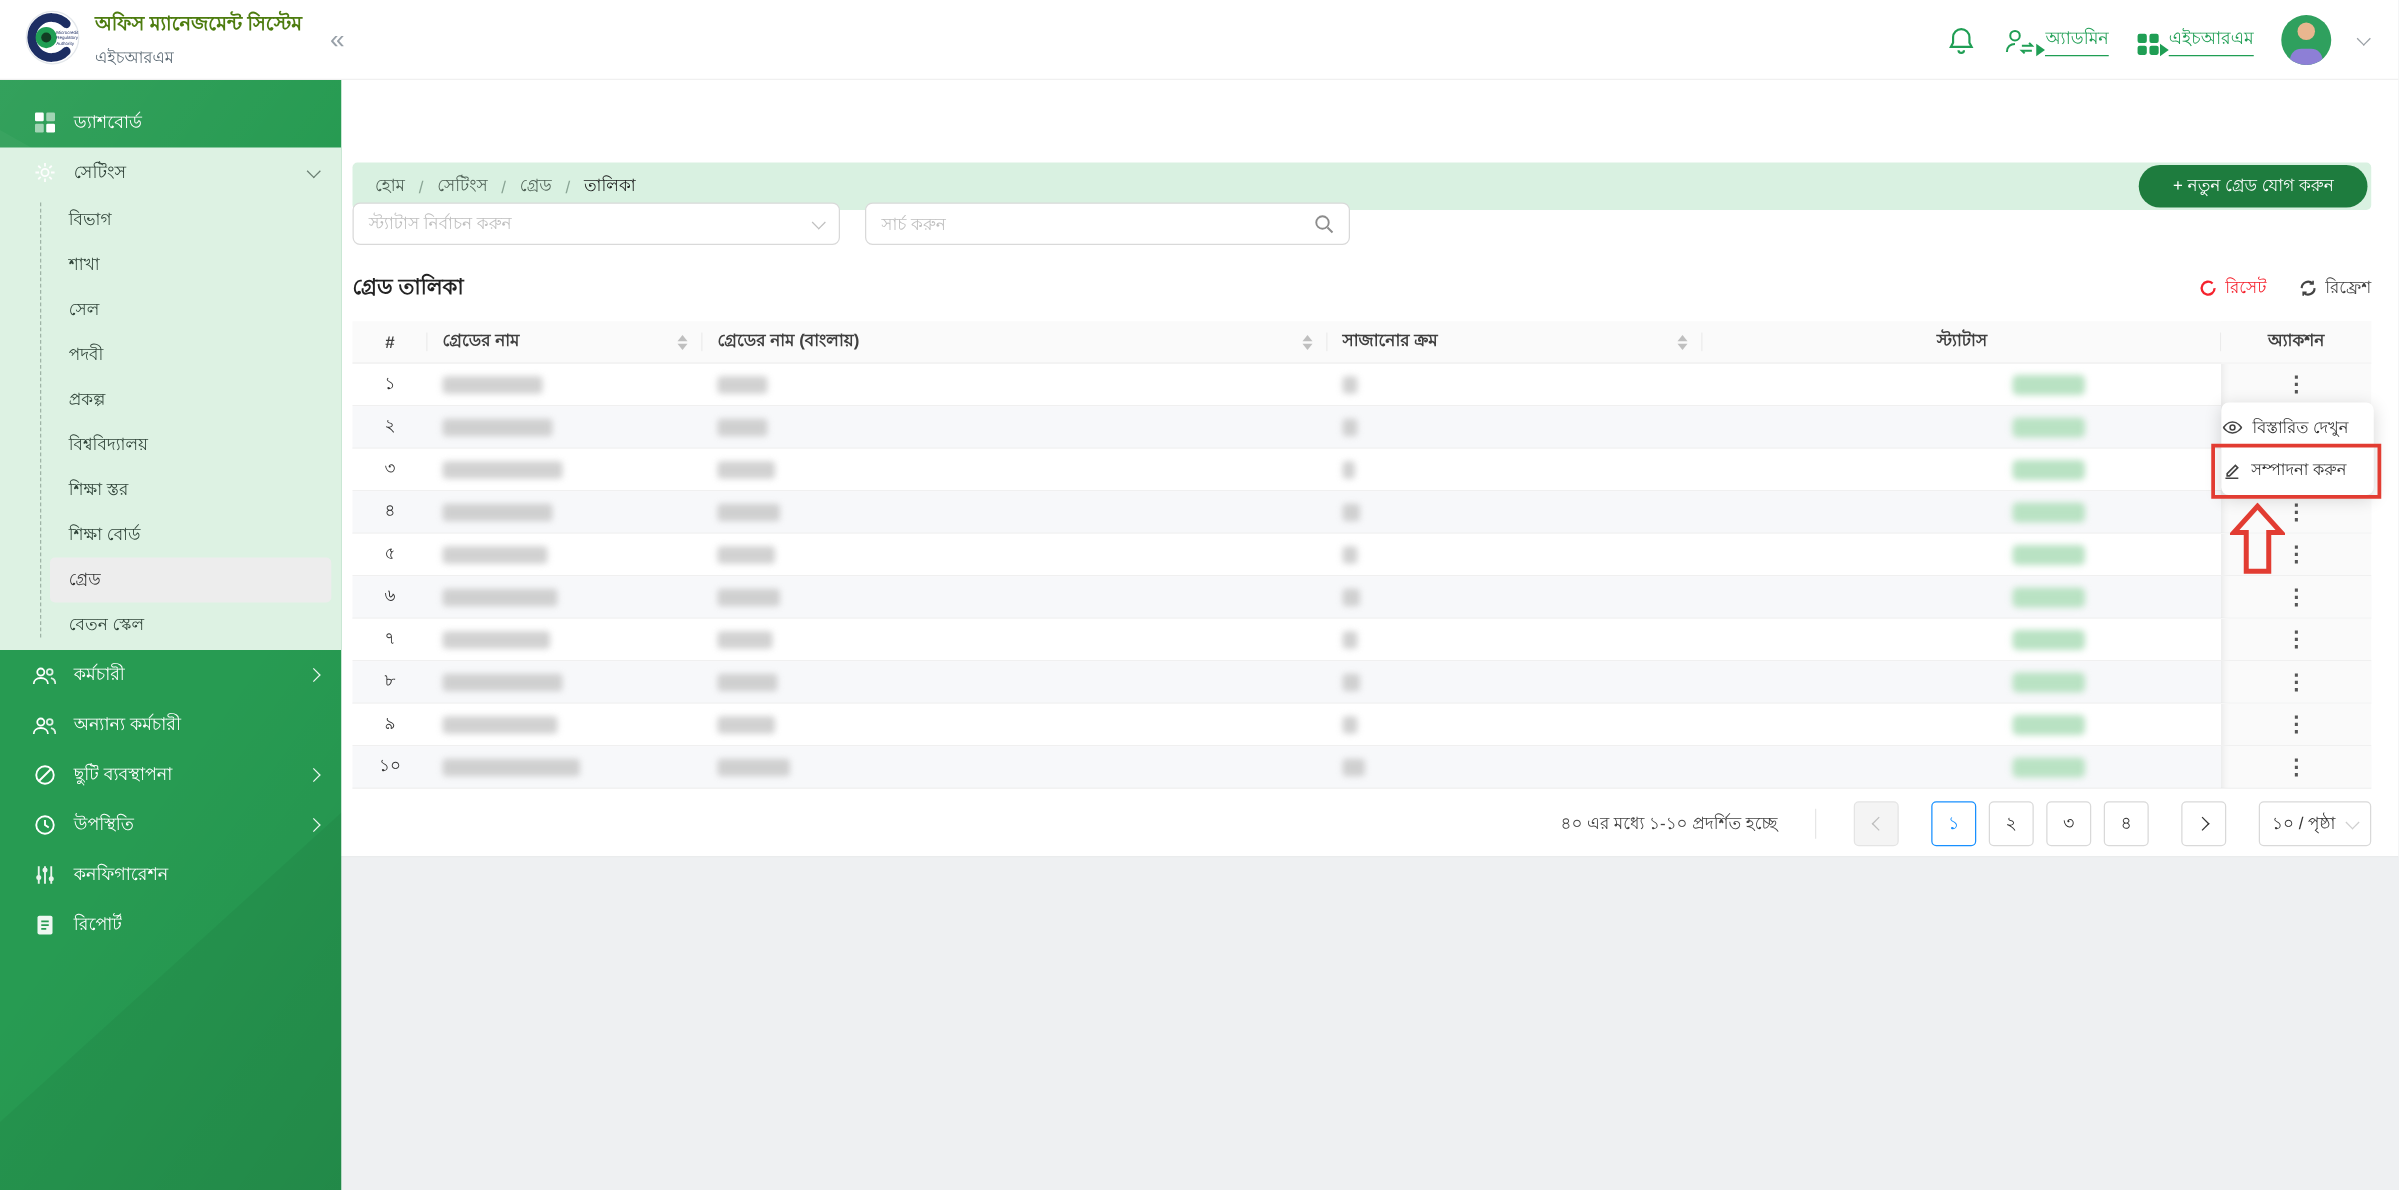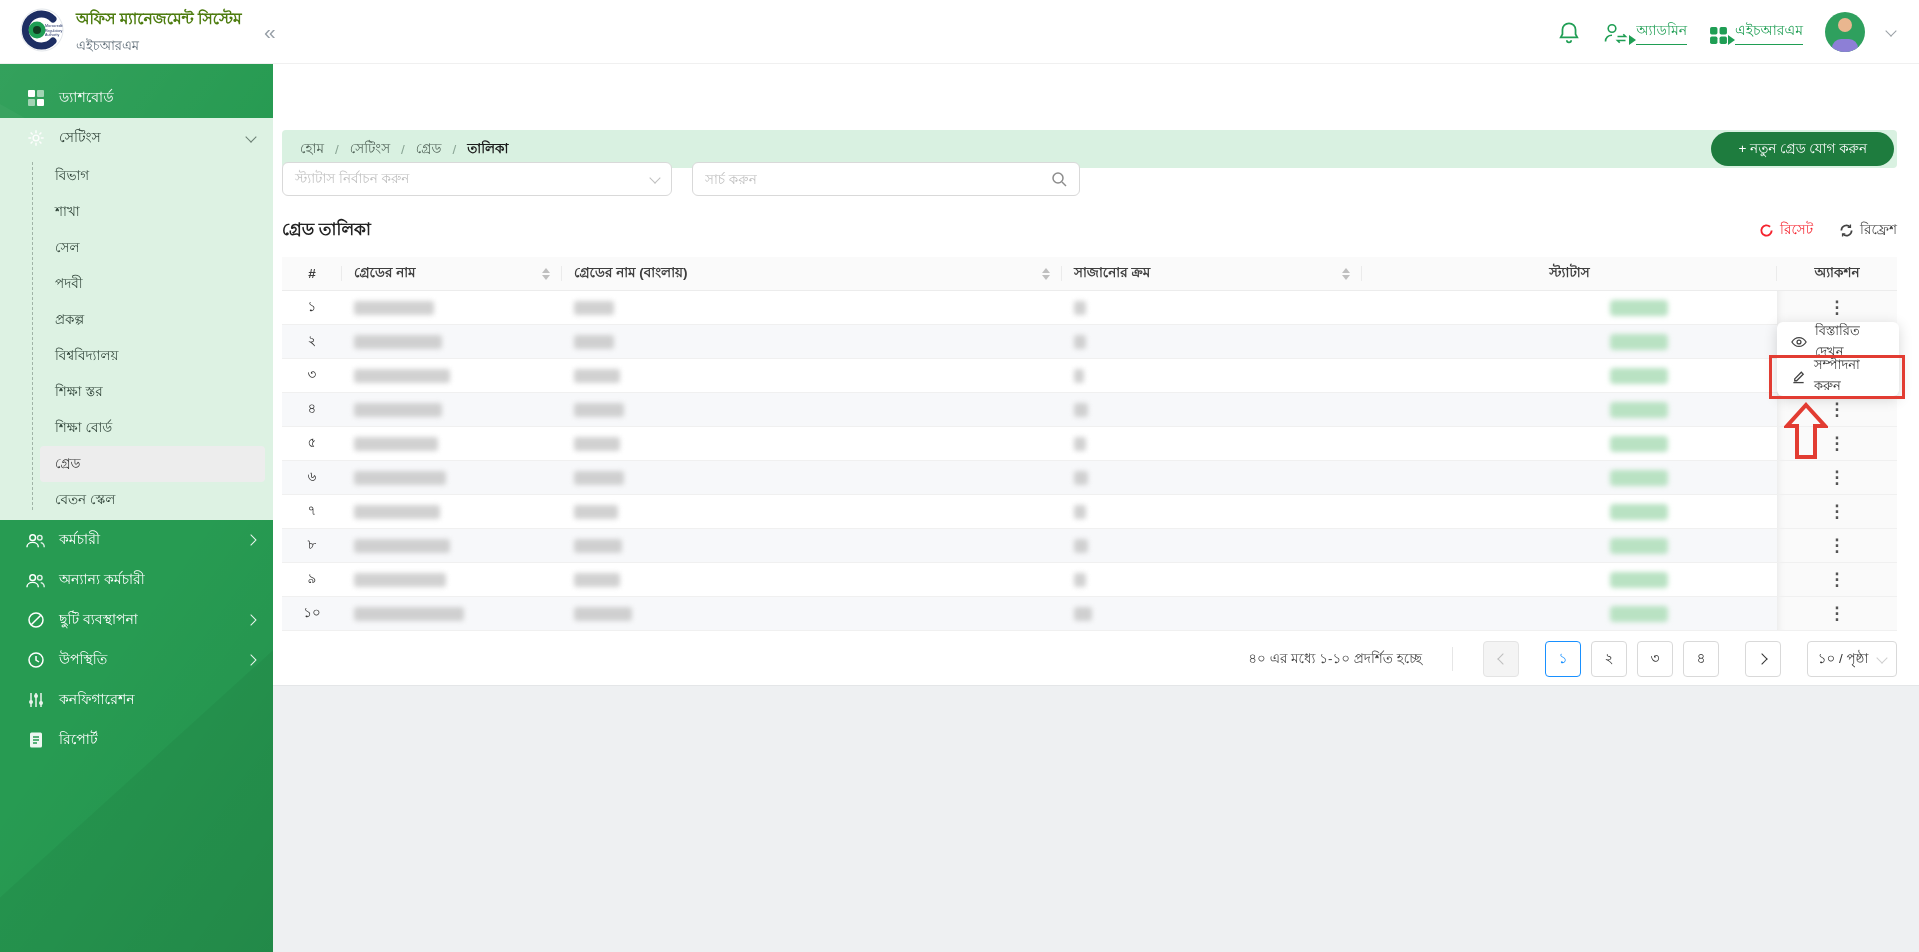--- a/index.html
+++ b/index.html
@@ -43,21 +43,21 @@
   .subwrap::before { content:''; position:absolute; left:32px; top:4px; bottom:10px; border-left:1px dashed rgba(30,50,40,0.32); }
   .sub-item { height:36px; display:flex; align-items:center; padding-left:55px; font-size:13.5px; color:#31453a; cursor:pointer; position:relative; }
   .sub-item.active { background:#ededed; border-radius:4px; margin:0 8px 0 40px; padding-left:15px; color:#333; }
 
   
   .main { position:absolute; left:255px; top:64px; right:0; height:622px; background:#fff; border-bottom:1px solid #e4e6e8; }
   .bc-bar { position:absolute; left:27px; top:26px; width:1615px; height:38px; background:#d9f1e1; border-radius:4px; display:flex; align-items:center; padding:0 18px;margin-top:40px; }
   .breadcrumb { display:flex; align-items:center; font-size:13.5px; color:#4f6156; }
   .breadcrumb .sep { margin:0 11px; color:#8aa595; }
   .breadcrumb .bc-link { cursor:pointer; }
-  .breadcrumb .last { font-weight:700; color:#1b1b1b; }
+  .breadcrumb .last { font-weight:400; color:#1b1b1b; }
   .add-btn { position:absolute; right:3px; top:2px; height:34px; padding:0 27px; background:#1e7c3e; color:#fff; border:none; border-radius:17px; font-size:13.5px; display:flex; align-items:center; cursor:pointer; font-family:inherit; }
 
   .filter-row { position:absolute; left:27px; top:98px; display:flex; gap:20px; }
   .select-box { width:390px; height:34px; background:#fff; border:1px solid #d9d9d9; border-radius:6px; display:flex; align-items:center; padding:0 12px; font-size:13.5px; color:#bfbfbf; cursor:pointer; }
   .select-box .sel-chev { margin-left:auto; color:#bfbfbf; }
   .search-box { width:388px; height:34px; background:#fff; border:1px solid #d9d9d9; border-radius:6px; display:flex; align-items:center; padding:0 12px; }
   .search-box input { flex:1; border:none; outline:none; font-size:13.5px; color:#c2410c; font-family:inherit; background:transparent; }
   .search-box input::placeholder { color:#bfbfbf; }
 
   .title-row { position:absolute; left:27px; right:22px; top:150px; height:32px; display:flex; align-items:center; }
@@ -93,21 +93,21 @@
   .pg-summary { font-size:13.5px; color:#444; margin-right:4px; }
   .pg-divider { width:1px; height:24px; background:#e6e6e6; margin-right:4px; }
   .pg-btn { min-width:36px; height:36px; background:#fff; border:1px solid #d9d9d9; border-radius:4px; font-size:14px; color:#333; display:flex; align-items:center; justify-content:center; cursor:pointer; font-family:inherit; }
   .pg-btn.active { border-color:#1890ff; color:#1890ff; }
   .pg-btn.prev { background:#f4f4f4; border-color:#e4e4e4; color:#bdbdbd; cursor:default; }
   .pg-size { min-width:90px; height:36px; border:1px solid #d9d9d9; border-radius:4px; background:#fff; display:flex; align-items:center; justify-content:center; gap:10px; font-size:13.5px; color:#333; cursor:pointer; }
   .pg-size .sel-chev { color:#cfcfcf; }
 
   
   .action-popup { position:absolute; left:1777px; top:322px; width:122px; background:#fff; border-radius:6px; box-shadow:0 3px 14px rgba(0,0,0,0.16); padding:3px 0; z-index:50; }
-  .menu-item { height:34px; display:flex; align-items:center; gap:8px; padding:0 14px; font-size:13px; color:#333; cursor:pointer; }
+  .menu-item { height:34px; display:flex; align-items:center; gap:8px; padding:0 1px; font-size:13px; color:#333; cursor:pointer; }
   .red-box { position:absolute; left:1769px; top:355px; width:136px; height:44px; border:3px solid #e23c32; z-index:60; pointer-events:none; }
   .red-arrow { position:absolute; left:1784px; top:402px; z-index:60; pointer-events:none; }
 </style>
 </head>
 <body>
 
 <div class="app">
 
   <div class="header">
     <div class="logo-area">

